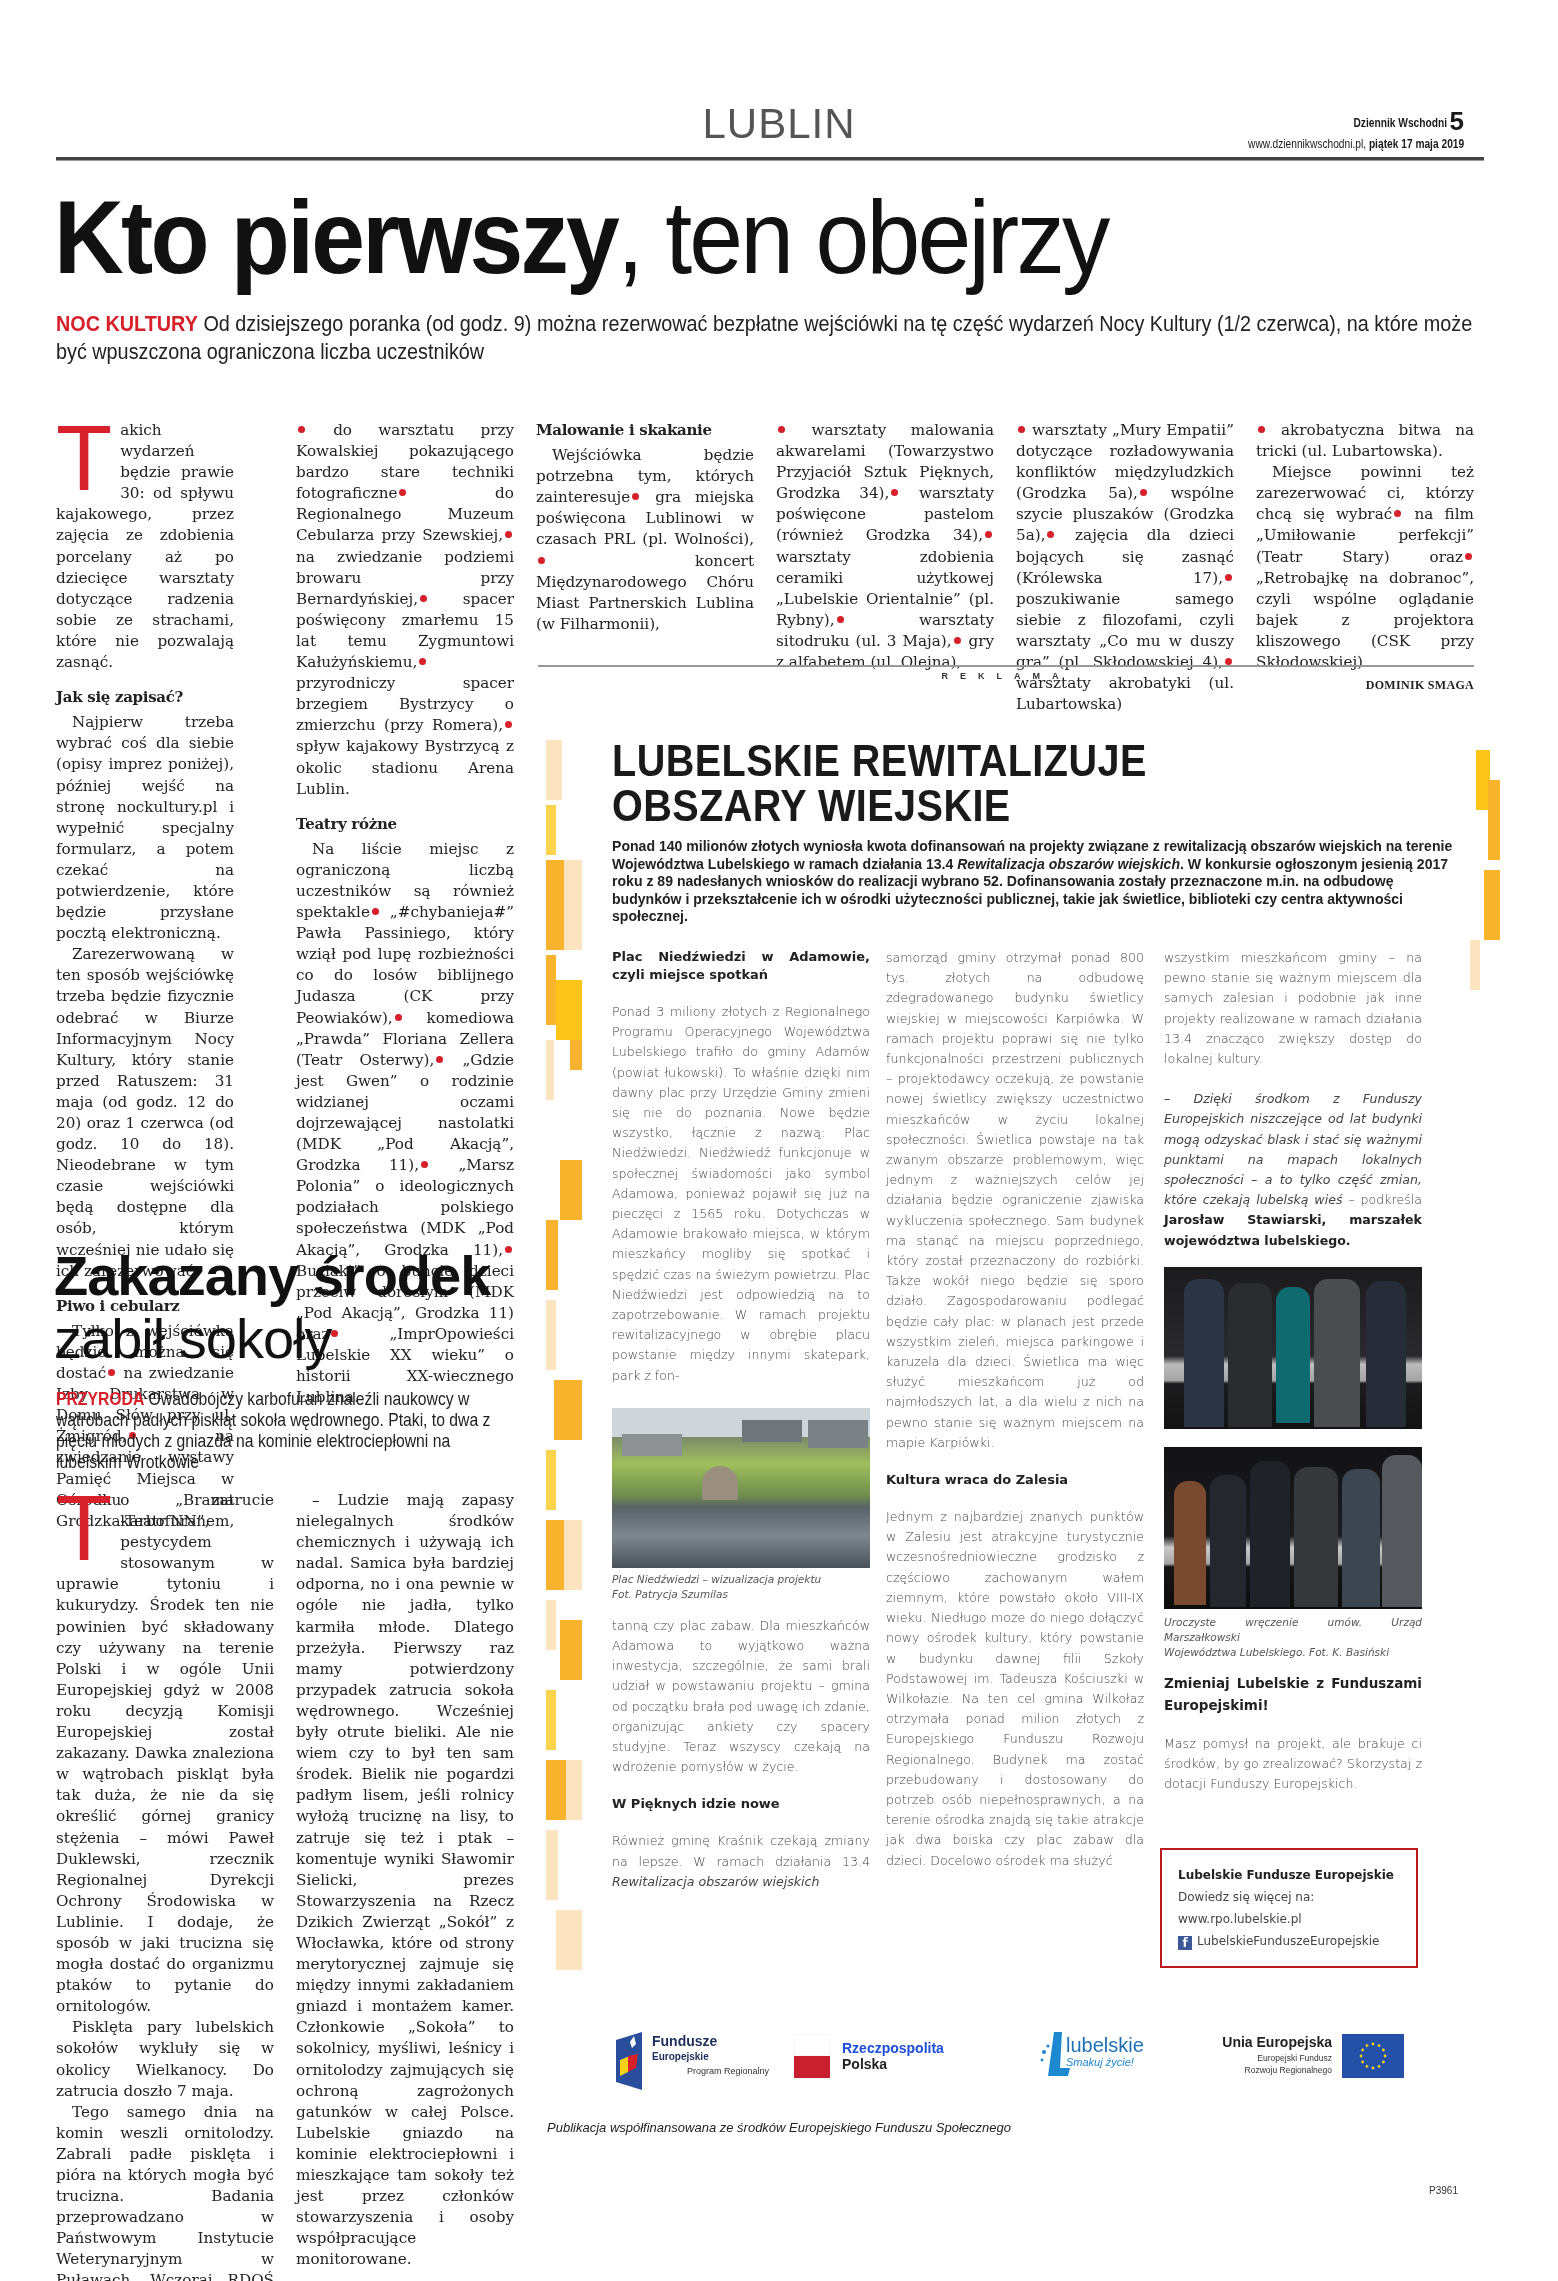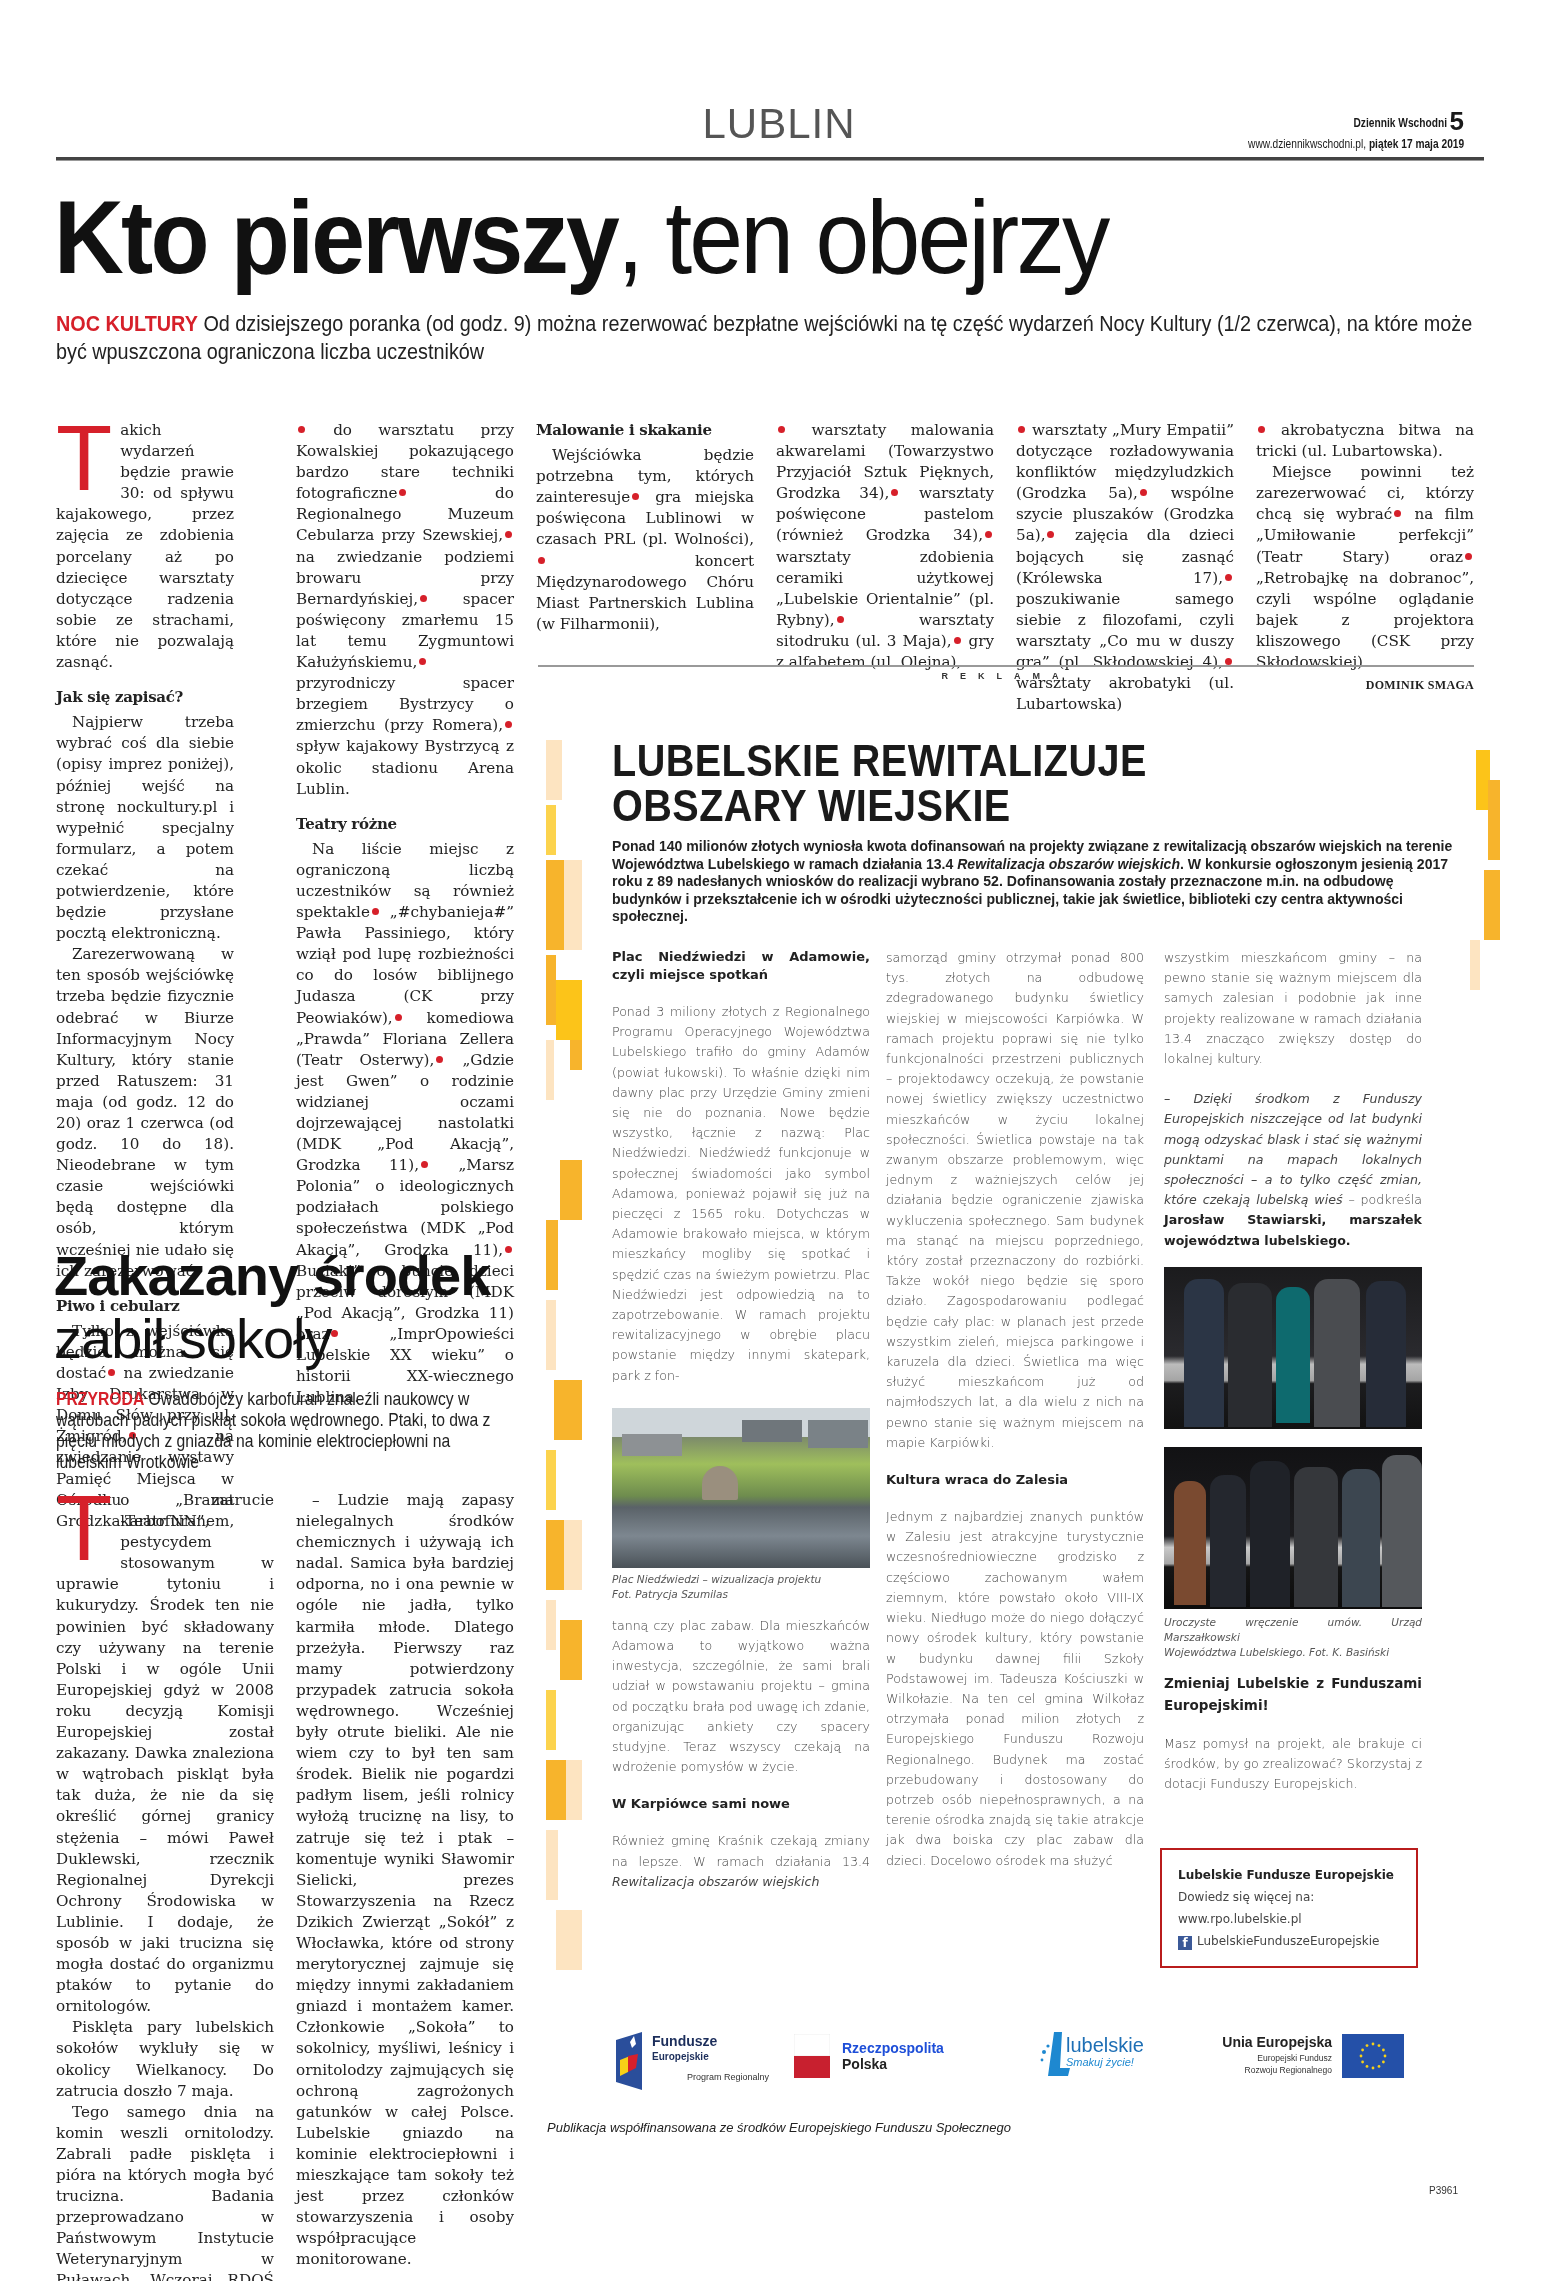--- a/index.html
+++ b/index.html
@@ -165,21 +165,21 @@
     <div class="abs" style="left:90px; top:58px; width:36px; height:34px; border-radius:18px 18px 2px 2px; background:#9a8f7e;"></div>
     <div class="abs" style="left:10px; top:26px; width:60px; height:22px; background:#8d9194;"></div>
     <div class="abs" style="left:130px; top:12px; width:60px; height:22px; background:#6f767b;"></div>
     <div class="abs" style="left:196px; top:12px; width:60px; height:28px; background:#7a8287;"></div>
   </div>
   <div class="caption" style="margin-top:4px;">
       <div>Plac Niedźwiedzi – wizualizacja projektu</div>
       <div>Fot. Patrycja Szumilas</div>
     </div>
   <p style="margin-top:14px;">tanną czy plac zabaw. Dla mieszkańców Adamowa to wyjątkowo ważna inwestycja, szczególnie, że sami brali udział w powstawaniu projektu – gmina od początku brała pod uwagę ich zdanie, organizując ankiety czy spacery studyjne. Teraz wszyscy czekają na wdrożenie pomysłów w życie.</p>
-  <h5 style="margin-top:18px;">W Karpiówce sami nowe</h5>
+  <h5 style="margin-top:18px;">W Pięknych idzie nowe</h5>
   <p><span>Również gminę Kraśnik czekają zmiany na lepsze. W ramach działania 13.4 </span><i>Rewitalizacja obszarów wiejskich</i></p>
 </div>
 
 <div class="abs ad-col" style="left:886px; top:948px; width:258px;">
   <p>samorząd gminy otrzymał ponad 800 tys. złotych na odbudowę zdegradowanego budynku świetlicy wiejskiej w miejscowości Karpiówka. W ramach projektu poprawi się nie tylko funkcjonalności przestrzeni publicznych – projektodawcy oczekują, że powstanie nowej świetlicy zwiększy uczestnictwo mieszkańców w życiu lokalnej społeczności. Świetlica powstaje na tak zwanym obszarze problemowym, więc jednym z ważniejszych celów jej działania będzie ograniczenie zjawiska wykluczenia społecznego. Sam budynek ma stanąć na miejscu poprzedniego, który został przeznaczony do rozbiórki. Także wokół niego będzie się sporo działo. Zagospodarowaniu podlegać będzie cały plac: w planach jest przede wszystkim zieleń, miejsca parkingowe i karuzela dla dzieci. Świetlica ma więc służyć mieszkańcom już od najmłodszych lat, a dla wielu z nich na pewno stanie się ważnym miejscem na mapie Karpiówki.</p>
   <h5 style="margin-top:18px;">Kultura wraca do Zalesia</h5>
   <p>Jednym z najbardziej znanych punktów w Zalesiu jest atrakcyjne turystycznie wczesnośredniowieczne grodzisko z częściowo zachowanym wałem ziemnym, które powstało około VIII-IX wieku. Niedługo może do niego dołączyć nowy ośrodek kultury, który powstanie w budynku dawnej filii Szkoły Podstawowej im. Tadeusza Kościuszki w Wilkołazie. Na ten cel gmina Wilkołaz otrzymała ponad milion złotych z Europejskiego Funduszu Rozwoju Regionalnego. Budynek ma zostać przebudowany i dostosowany do potrzeb osób niepełnosprawnych, a na terenie ośrodka znajdą się takie atrakcje jak dwa boiska czy plac zabaw dla dzieci. Docelowo ośrodek ma służyć</p>
 </div>
 
 <div class="abs ad-col" style="left:1164px; top:948px; width:258px;">
@@ -219,21 +219,21 @@
   <div class="logo" style="left:16px;">
     <svg width="26" height="58" viewBox="0 0 26 58" style="position:absolute; left:0; top:0;">
       <polygon points="0,8 26,0 26,58 0,50" fill="#2a4e9b"></polygon>
       <polygon points="4,28 14,24 12,40 4,44" fill="#f7d117"></polygon>
       <polygon points="12,24 22,22 20,36 12,40" fill="#d6202a"></polygon>
       <polygon points="14,10 18,4 20,12 16,16" fill="#fff"></polygon>
     </svg>
     <div style="position:absolute; left:36px; top:2px; white-space:nowrap;">
       <div style="font-size:14px; font-weight:bold; line-height:15px; color:#1c2e5b;">Fundusze</div>
       <div style="font-size:10px; font-weight:bold; line-height:15px; color:#1c2e5b;">Europejskie</div>
-      <div style="font-size:9px; color:#333; margin-top:8px;padding-left:35px;">Program Regionalny</div>
+      <div style="font-size:9px; color:#333; margin-top:2px;padding-left:35px;">Program Regionalny</div>
     </div>
   </div>
   <div class="logo" style="left:194px;">
     <svg width="36" height="44" viewBox="0 0 36 44" style="position:absolute; left:0; top:2px;">
       <rect x="0" y="0" width="36" height="22" fill="#fff" stroke="#ddd" stroke-width="0.5"></rect>
       <rect x="0" y="22" width="36" height="22" fill="#c8202f"></rect>
     </svg>
     <div style="position:absolute; left:48px; top:8px; white-space:nowrap;">
       <div style="font-size:14px; font-weight:bold; line-height:16px; color:#1d4ed8;">Rzeczpospolita</div>
       <div style="font-size:14px; font-weight:bold; line-height:16px; color:#222;">Polska</div>

